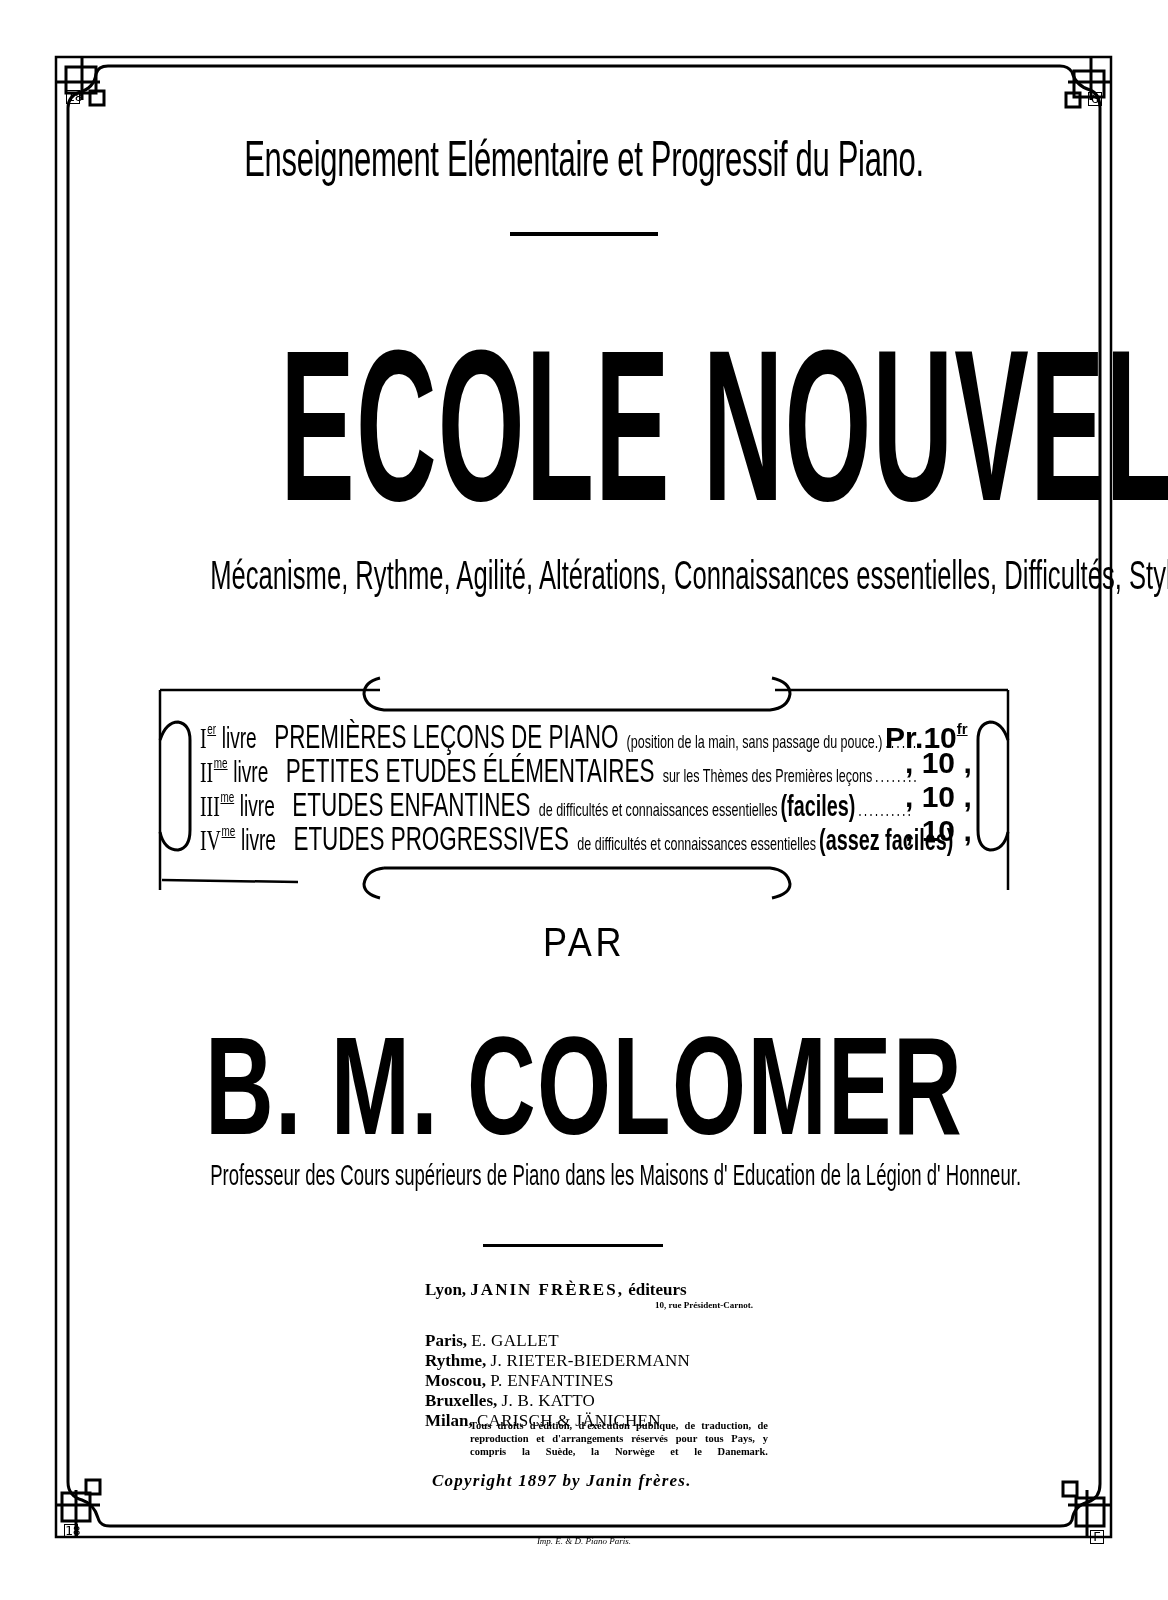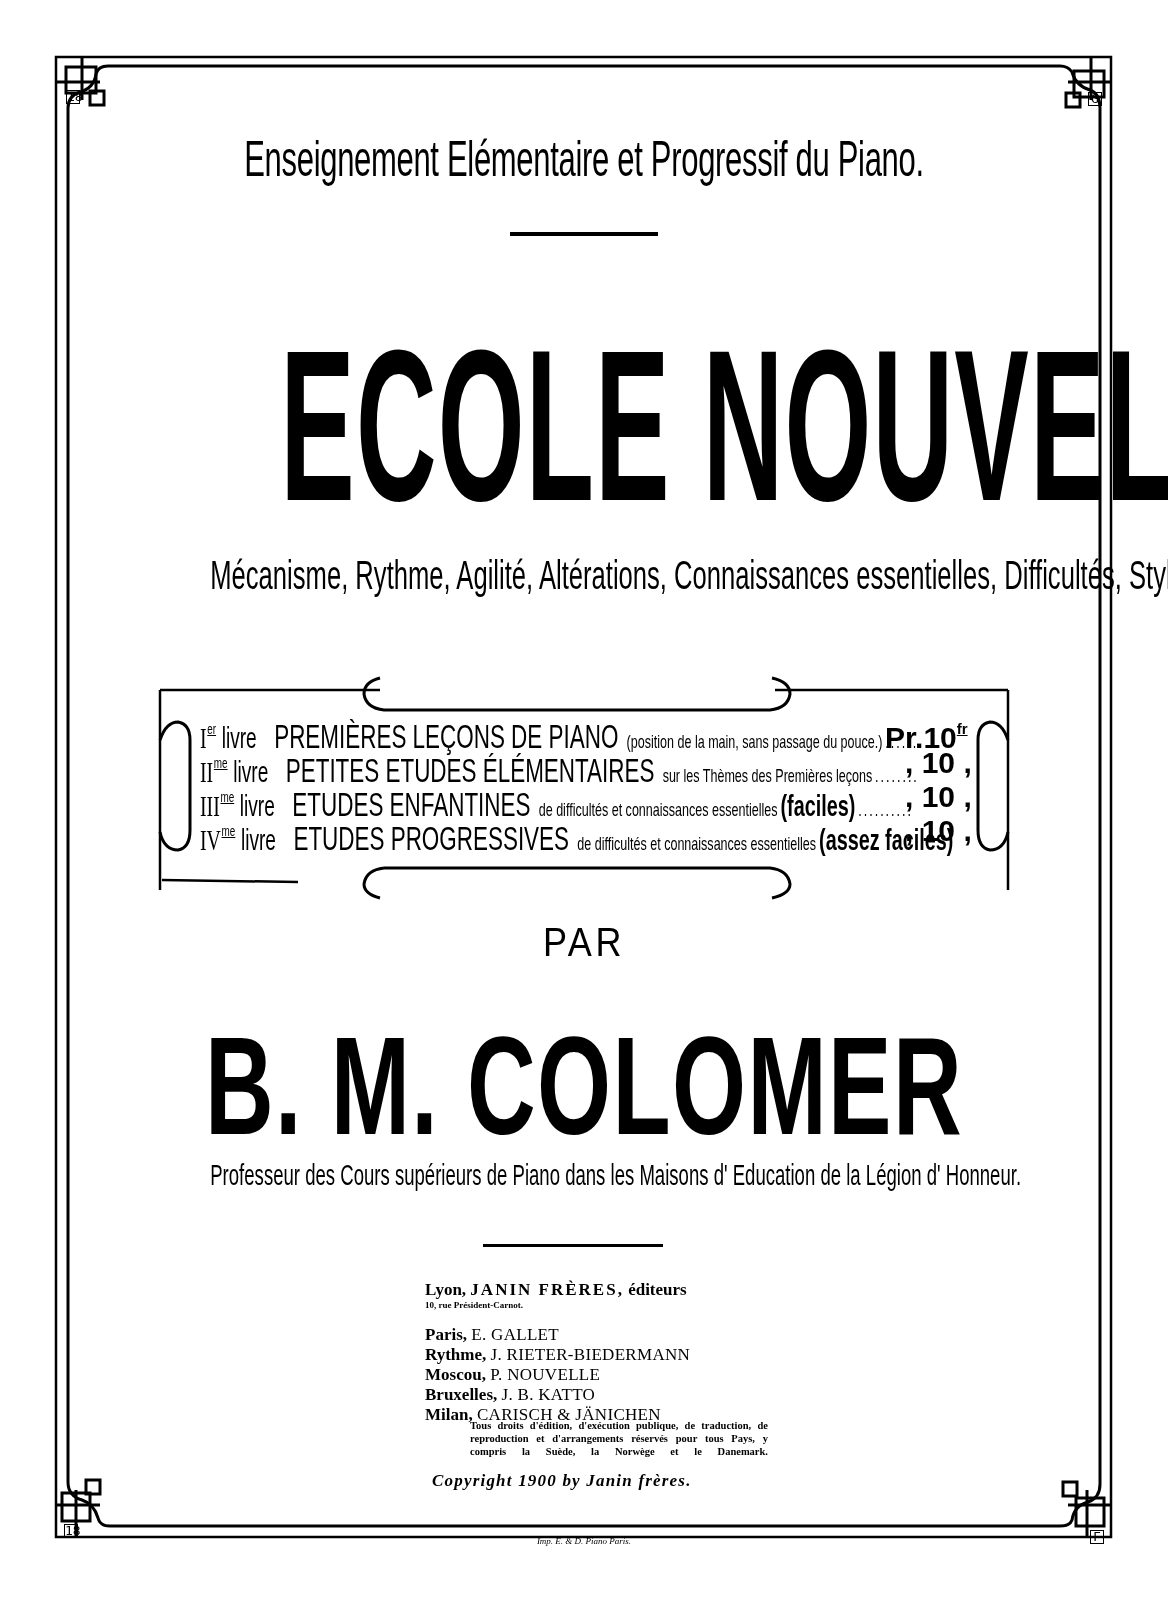--- a/index.html
+++ b/index.html
@@ -60,21 +60,21 @@
 
     #publishers {
       position: absolute; left: 425px; top: 1280px; width: 340px;
       font-family: "Liberation Serif", serif; font-size: 17px; line-height: 20px;
     }
     .pub-line { white-space: nowrap; }
     .pub-city { font-weight: bold; }
     .pub-name { letter-spacing: 0.3px; }
     .pub-lead { font-weight: bold; font-size: 17px; }
     .pub-lead .house { letter-spacing: 2px; }
-    .pub-addr { font-size: 9px; font-weight: bold; text-align: left; padding-right: 12px; line-height: 11px; margin-bottom: 14px; }
+    .pub-addr { font-size: 9px; font-weight: bold; text-align: right; padding-right: 12px; line-height: 11px; margin-bottom: 20px; }
 
     #rights {
       position: absolute; left: 428px; top: 1419px; width: 298px;
       font-family: "Liberation Serif", serif; font-weight: bold; font-size: 10.5px;
       line-height: 13px; text-align: justify; text-align-last: justify; margin-left: 42px;
     }
     #copyright {
       position: absolute; left: 432px; top: 1471px; font-family: "Liberation Serif", serif;
       font-style: italic; font-weight: bold; font-size: 17px; letter-spacing: 1.2px;
     }
@@ -201,22 +201,22 @@
 
 <div id="publishers">
   <div class="pub-line pub-lead">
     <span>Lyon,</span>
     <span class="house">JANIN FRÈRES,</span>
     <span>éditeurs</span>
   </div>
   <div class="pub-addr">10, rue Président-Carnot.</div>
   <div class="pub-line"><span class="pub-city">Paris,</span> <span class="pub-name">E. GALLET</span></div>
   <div class="pub-line"><span class="pub-city">Rythme,</span> <span class="pub-name">J. RIETER-BIEDERMANN</span></div>
-  <div class="pub-line"><span class="pub-city">Moscou,</span> <span class="pub-name">P. NOUVELLE</span></div>
+  <div class="pub-line"><span class="pub-city">Moscou,</span> <span class="pub-name">P. ENFANTINES</span></div>
   <div class="pub-line"><span class="pub-city">Bruxelles,</span> <span class="pub-name">J. B. KATTO</span></div>
   <div class="pub-line"><span class="pub-city">Milan,</span> <span class="pub-name">CARISCH &amp; JÄNICHEN</span></div>
 </div>
 
 <div id="rights">Tous droits d'édition, d'exécution publique, de traduction, de reproduction et d'arrangements réservés pour tous Pays, y compris la Suède, la Norwège et le Danemark.</div>
 
-<div id="copyright">Copyright 1900 by Janin frères.</div>
+<div id="copyright">Copyright 1897 by Janin frères.</div>
 
 <div id="printer" class="abs center">Imp. E. &amp; D. Piano Paris.</div>
 
 </body></html>

